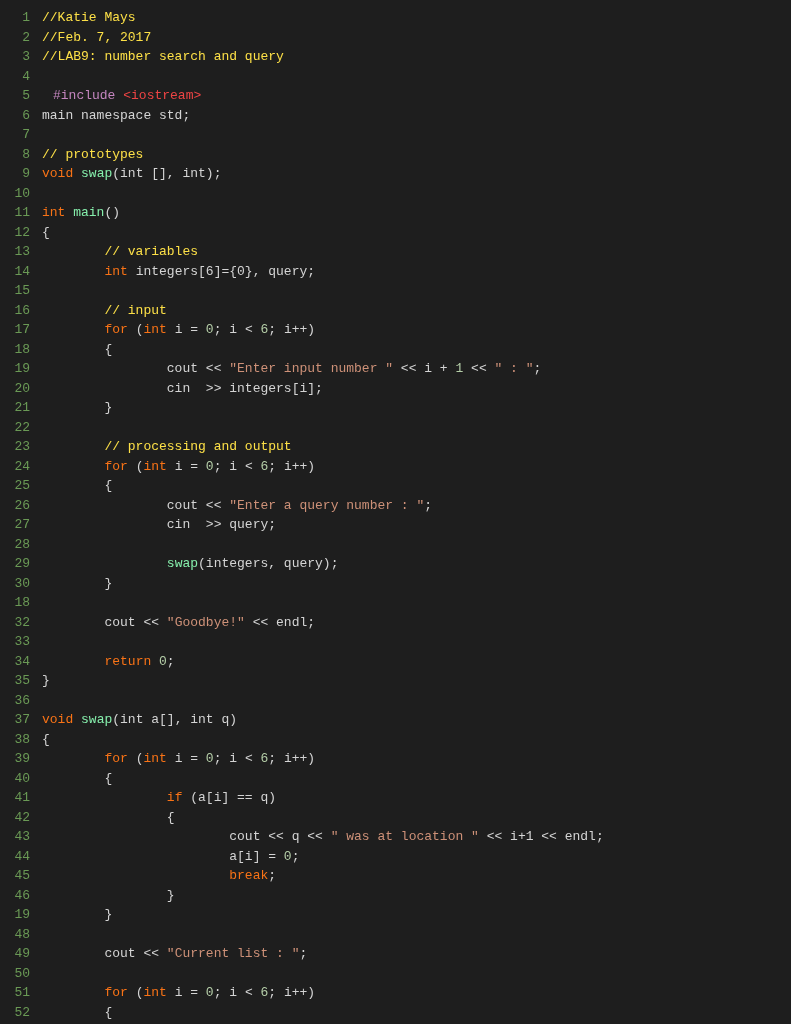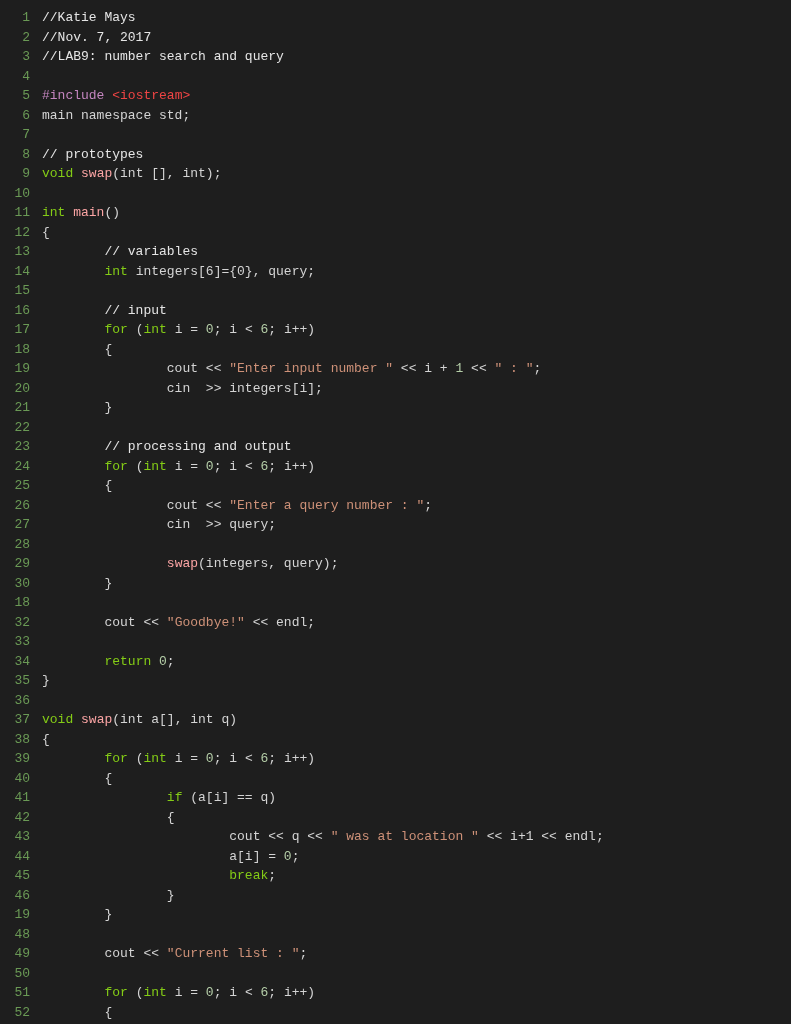--- a/index.html
+++ b/index.html
@@ -31,40 +31,40 @@
       text-align: right;
       margin-right: 12px;
       user-select: none;
       font-size: 13px;
     }
     .line-content {
       white-space: pre;
       flex: 1;
     }
     
-    .c-comment { color: #e5e5e5; }
-    .c-keyword { color: #84cc16; }
-    .c-func { color: #fca5a5; }
+    .c-comment { color: #fde047; }
+    .c-keyword { color: #f97316; }
+    .c-func { color: #86efac; }
     .c-string { color: #ce9178; }
     .c-number { color: #b5cea8; }
     .c-plain { color: #d4d4d4; }
-    .c-include { color: #c586c0; }
+    .c-include { color: #c586c0; margin-left: 11px; }
     .c-header { color: #ef4444; }
   </style>
 </head>
 <body>
 
 <div class="code-container" id="code-container">
 <div class="line">
       <span class="line-number">1</span>
       <span class="line-content"><span class="c-comment">//Katie Mays</span></span>
     </div>
     <div class="line">
       <span class="line-number">2</span>
-      <span class="line-content"><span class="c-comment">//Nov. 7, 2017</span></span>
+      <span class="line-content"><span class="c-comment">//Feb. 7, 2017</span></span>
     </div>
     <div class="line">
       <span class="line-number">3</span>
       <span class="line-content"><span class="c-comment">//LAB9: number search and query</span></span>
     </div>
     <div class="line">
       <span class="line-number">4</span>
       <span class="line-content"> </span>
     </div>
     <div class="line">

